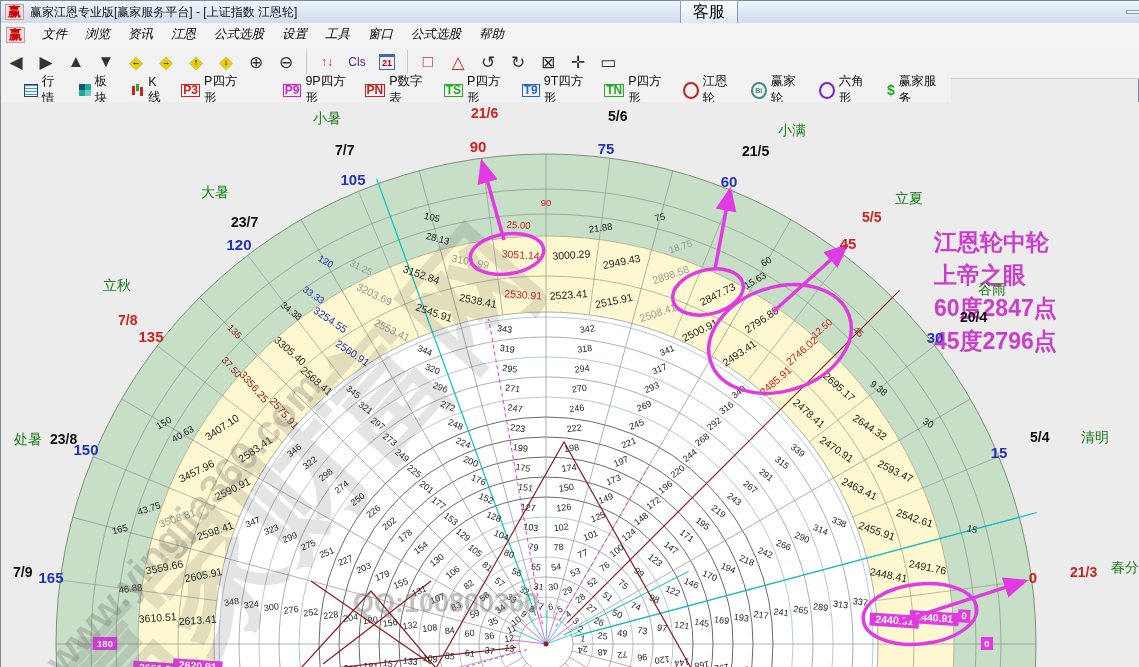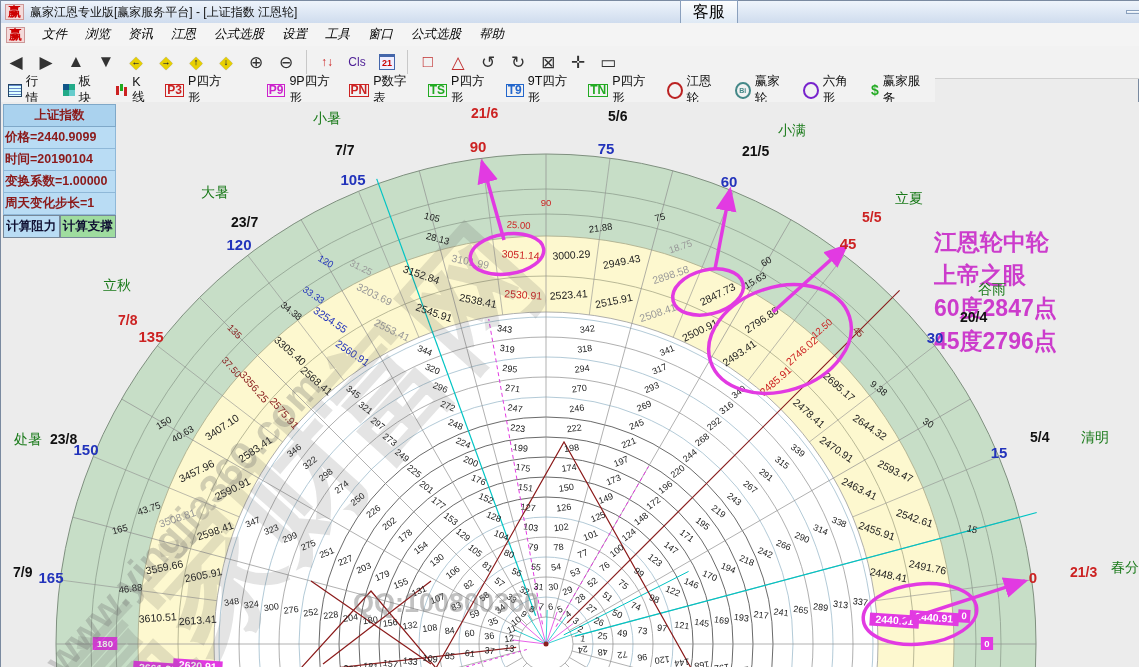--- a/index.html
+++ b/index.html
@@ -27,21 +27,21 @@
     font-size:17px;color:#333;cursor:pointer;position:relative;}
   .t1 .sub{position:absolute;font-size:9px;color:#111;font-weight:bold;}
   .t1.yellow{color:#e8d000;text-shadow:0 0 1px #887;}
   .t1.red{color:#c03030;}
   .t1.text{font-size:12px;color:#4c1d95;}
   .t1 .cal{border:1px solid #46a;background:#eef;color:#c00;font-size:9px;font-weight:bold;
     padding:1px 2px;border-top:3px solid #46a;text-align:right;}
   .tsep{width:1px;height:24px;background:#c8c8c8;margin:0 5px;}
   
   #toolbar2{position:absolute;left:0;top:77px;width:934px;height:24px;background:#f2f2f2;
-    border-bottom:1px solid #cfcfcf;display:flex;align-items:center;font-size:12.5px;}
+    border-bottom:1px solid #cfcfcf;display:flex;align-items:center;font-size:12.5px;padding-left:16px;}
   .t2{display:flex;align-items:center;margin:0 4px;padding:1px 3px;cursor:pointer;color:#111;}
   .t2 .badge{font-size:12px;font-weight:bold;border:1px solid;padding:0 1px;margin-right:4px;line-height:11px;}
   .t2 .circ{width:13px;height:13px;border-radius:50%;border:2px solid;margin-right:4px;
     display:inline-flex;align-items:center;justify-content:center;font-size:7px;font-weight:bold;}
   .t2 .gridic{width:13px;height:11px;margin-right:4px;border:1px solid #246;
     background:linear-gradient(#68c 1px,#dff 1px) 0 0/100% 3px;}
   .t2 .blocksic{width:13px;height:12px;margin-right:4px;
     background:conic-gradient(#2a8 0 25%,#6cc 0 50%,#2a8 0 75%,#158 0);}
   .t2 .candleic{width:14px;height:13px;margin-right:4px;position:relative;}
   .t2 .candleic i{position:absolute;width:3px;background:#c22;}
@@ -625,25 +625,14 @@
         <text x="102" y="188" text-anchor="start" font-size="14" fill="#1a7a1a">立秋</text>
         <text x="13" y="342" text-anchor="start" font-size="14" fill="#1a7a1a">处暑</text>
         <text x="777" y="33" text-anchor="start" font-size="14" fill="#1a7a1a">小满</text>
         <text x="894" y="101" text-anchor="start" font-size="14" fill="#1a7a1a">立夏</text>
         <text x="977" y="192" text-anchor="start" font-size="14" fill="#1a7a1a">谷雨</text>
         <text x="1080" y="340" text-anchor="start" font-size="14" fill="#1a7a1a">清明</text>
         <text x="1110" y="470" text-anchor="start" font-size="14" fill="#1a7a1a">春分</text>
       </svg>
 </div>
 
-<div id="panel">
-  <div class="hdr">上证指数</div>
-<div class="row">价格=2440.9099</div>
-      <div class="row">时间=20190104</div>
-      <div class="row">变换系数=1.00000</div>
-      <div class="row">周天变化步长=1</div>
-      <div class="btns">
-        <div class="btn blue">计算阻力</div>
-        <div class="btn green">计算支撑</div>
-      </div>
-    </div>
 
 </div>
 
 </body></html>

